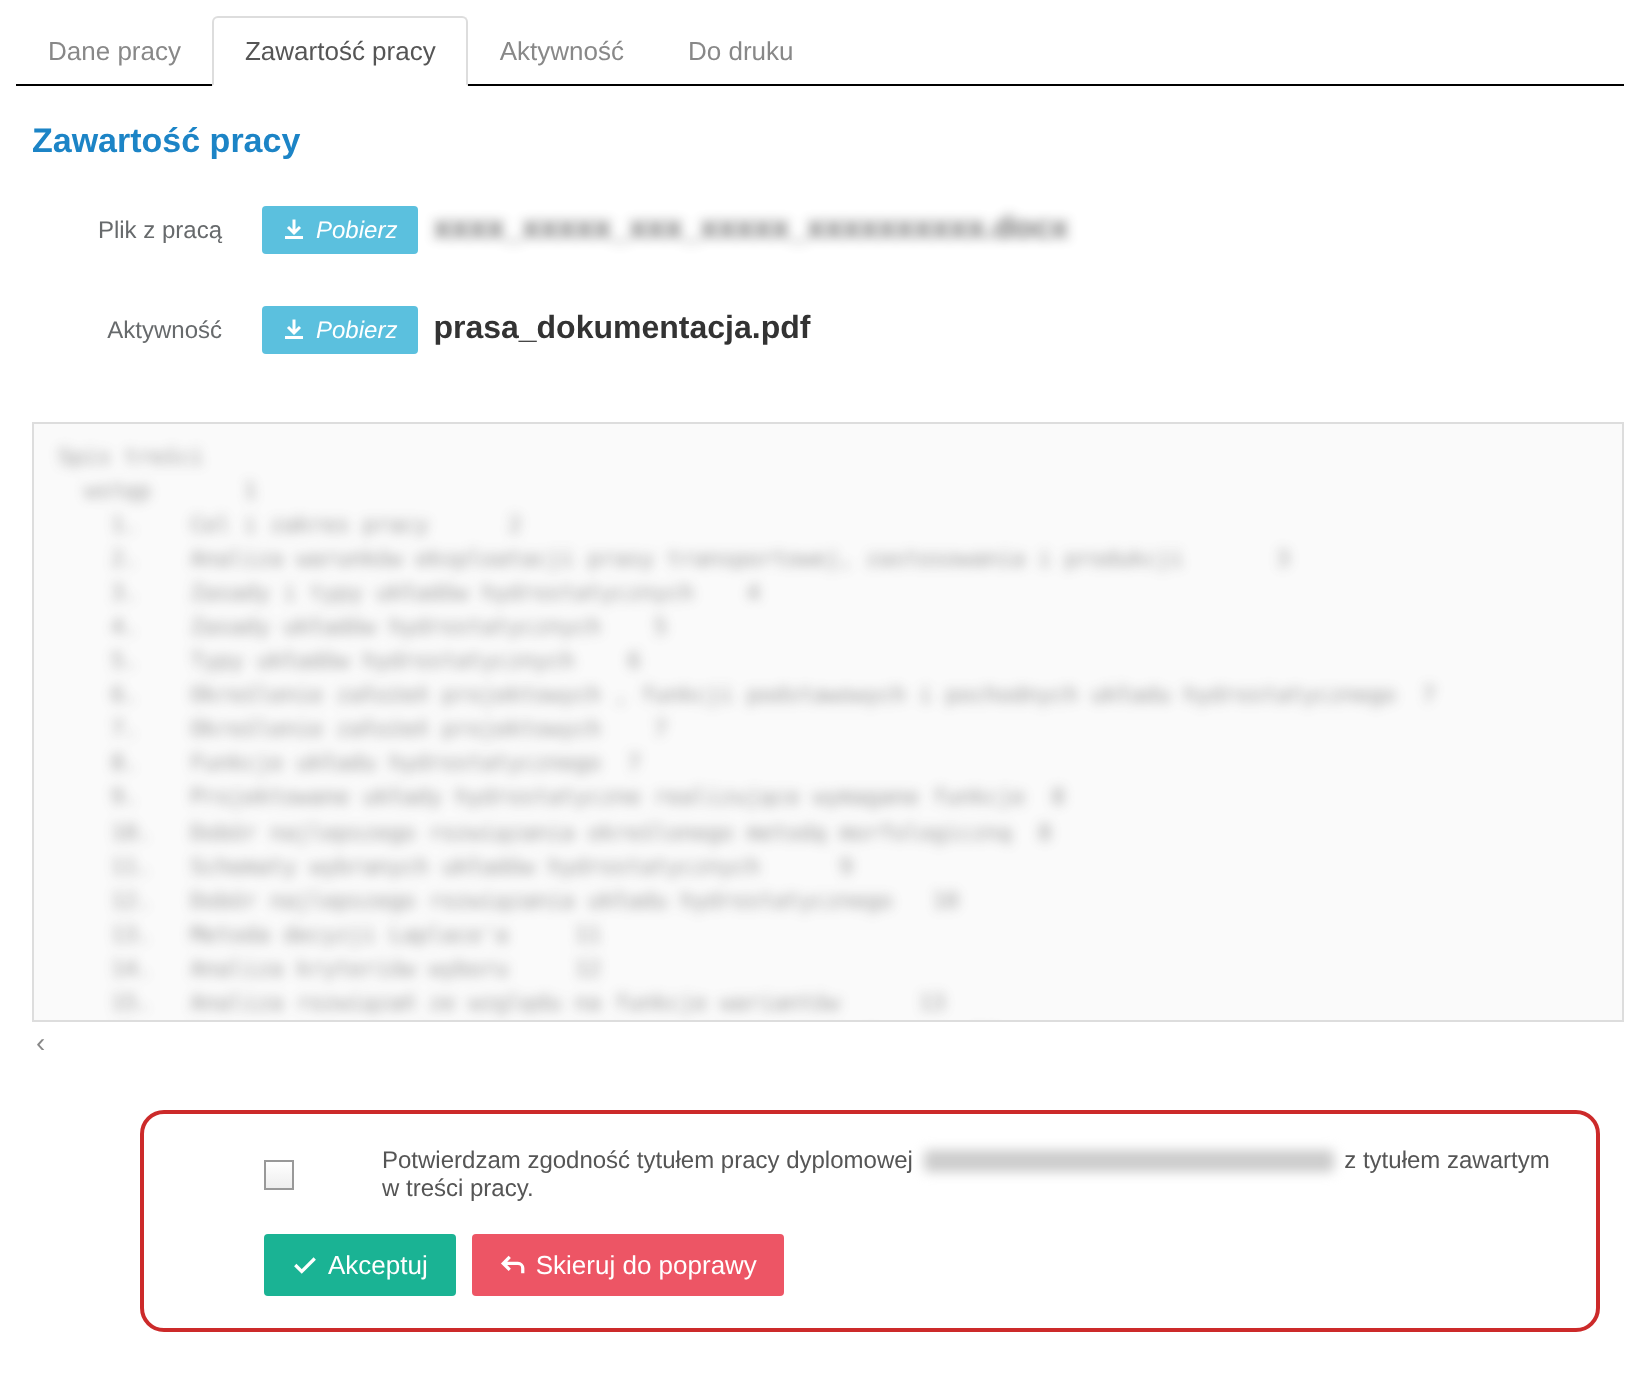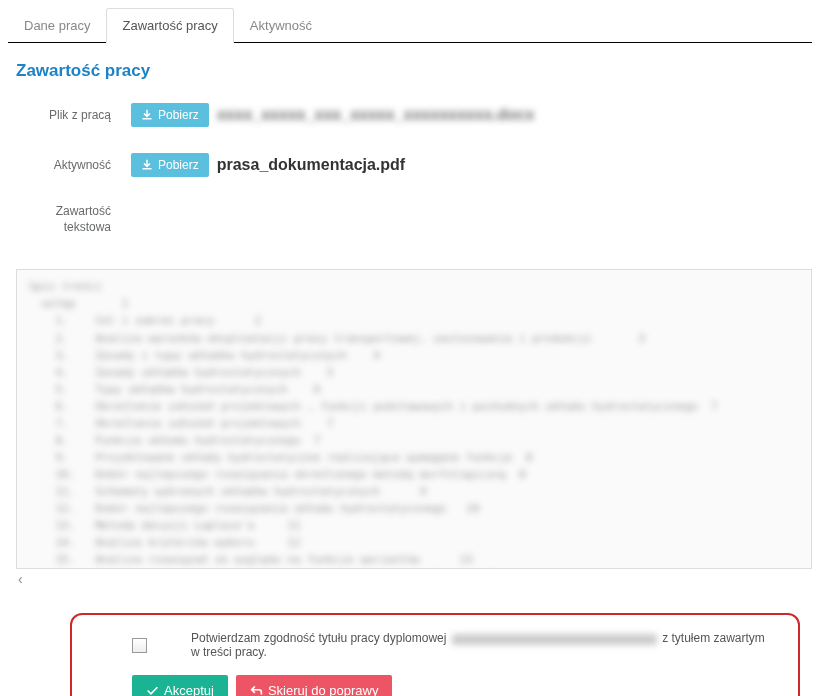--- a/index.html
+++ b/index.html
@@ -55,21 +55,21 @@
       display: inline-flex;
       align-items: center;
       gap: 5px;
       padding: 5px 10px;
       border: none;
       border-radius: 2px;
       cursor: pointer;
       font-size: 12px;
       color: #fff;
     }
-    .btn-download { background: #5bc0de; }
+    .btn-download { background: #5bc0de; font-style: italic; }
     .btn-download svg { width: 12px; height: 12px; fill: #fff; }
     .file-name {
       margin-left: 8px;
       font-weight: 600;
       color: #333;
       font-size: 16px;
     }
     .file-name.blurred { filter: blur(3px); opacity: .7; }
     .text-content-box {
       margin: 0 8px 0 16px;
@@ -148,20 +148,21 @@
     }
     .icon-svg { width: 13px; height: 13px; fill: #fff; }
   </style>
 </head>
 <body>
 
 <div class="tabs">
   <div class="tab">Dane pracy</div>
   <div class="tab active">Zawartość pracy</div>
   <div class="tab">Aktywność</div>
+  <div class="tab">Do druku</div>
 </div>
 
 <div class="content">
   <div class="section-title">Zawartość pracy</div>
 
   <div class="field-row">
     <div class="field-label">Plik z pracą</div>
     <button class="btn btn-download">
       <svg viewBox="0 0 16 16">
           <path d="M8 1v8M4 6l4 4 4-4M2 13h12" stroke="#fff" stroke-width="2" fill="none"></path>
@@ -175,23 +176,20 @@
     <div class="field-label">Aktywność</div>
     <button class="btn btn-download">
       <svg viewBox="0 0 16 16">
           <path d="M8 1v8M4 6l4 4 4-4M2 13h12" stroke="#fff" stroke-width="2" fill="none"></path>
         </svg>
       <span>Pobierz</span>
     </button>
     <span class="file-name">prasa_dokumentacja.pdf</span>
   </div>
 
-  <div class="field-row">
-    <div class="field-label">Zawartość tekstowa</div>
-  </div>
 </div>
 
 <div class="text-content-box">
   <div class="blurred-content">Spis treści
   wstęp       1
     1.    Cel i zakres pracy      2
     2.    Analiza warunków eksploatacji prasy transportowej, zastosowania i produkcji       3
     3.    Zasady i typy układów hydrostatycznych    4
     4.    Zasady układów hydrostatycznych    5
     5.    Typy układów hydrostatycznych    6
@@ -212,21 +210,21 @@
     20.   Dobór siłowników      18
     21.   Dobór pompy    22
     22.   Dobór elementów pomocniczych   23</div>
 </div>
 <div class="scroll-indicator">‹</div>
 
 <div class="confirm-panel">
   <div class="confirm-row">
     <div class="chk"></div>
     <div class="confirm-text">
-      <span>Potwierdzam zgodność tytułu pracy dyplomowej</span>
+      <span>Potwierdzam zgodność tytułem pracy dyplomowej</span>
       <span class="blur-inline"></span>
       <span>z tytułem zawartym w treści pracy.</span>
     </div>
   </div>
   <div class="actions">
     <button class="btn btn-accept">
       <svg class="icon-svg" viewBox="0 0 16 16">
           <path d="M2 8l4 4 8-8" stroke="#fff" stroke-width="2" fill="none"></path>
         </svg>
       <span>Akceptuj</span>

